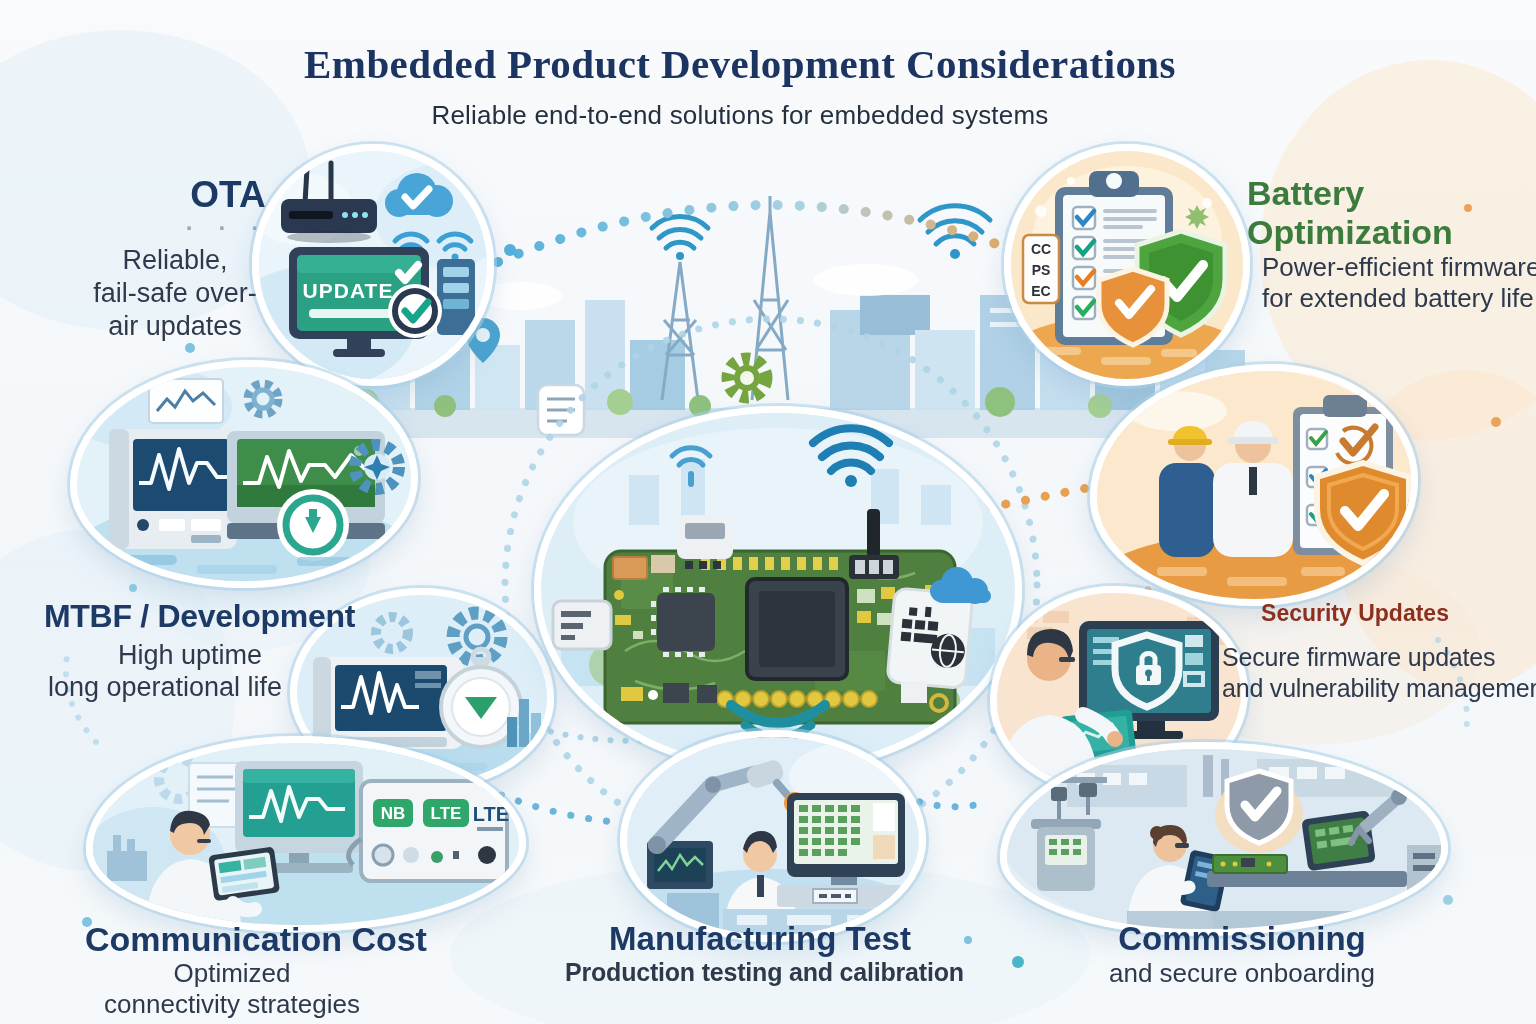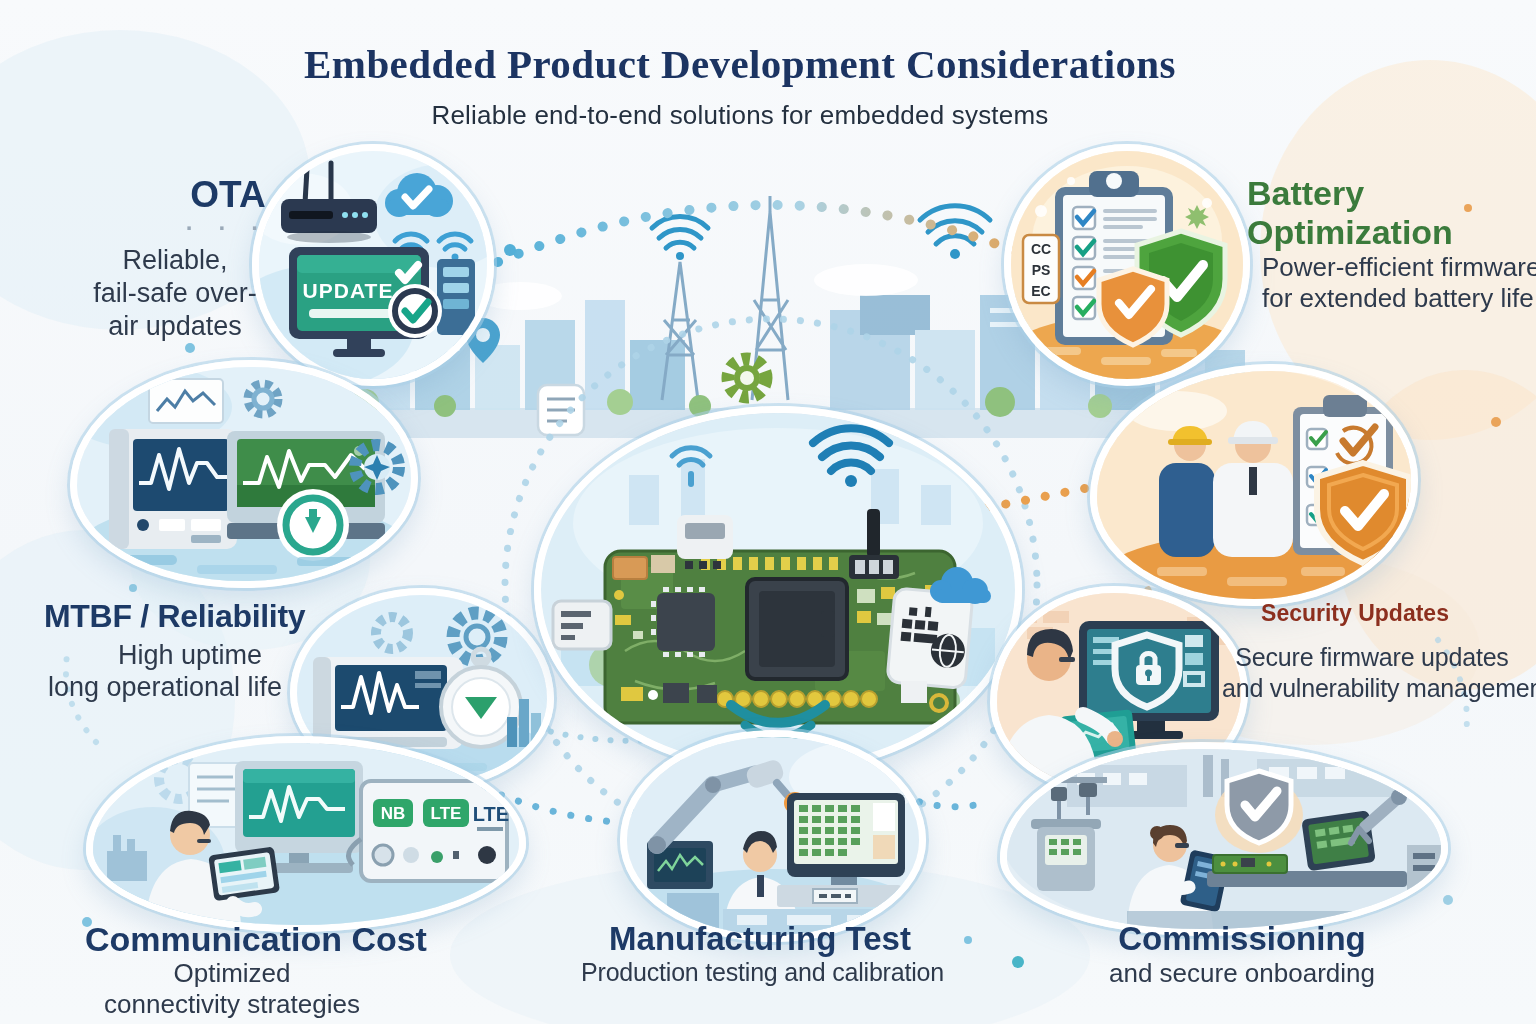--- a/index.html
+++ b/index.html
@@ -32,25 +32,25 @@
   #t-ota{left:118px;top:174px;width:220px;text-align:center;font-size:37px;}
   #ota-dots{left:182px;top:214px;width:90px;text-align:center;font-size:24px;font-weight:bold;
     color:#9aa9b8;letter-spacing:9px;}
   #d-ota{left:25px;top:244px;width:300px;text-align:center;font-size:27px;line-height:33px;}
   #t-batt{left:1247px;top:174px;font-size:34px;line-height:39px;color:#3b7b3c;font-weight:bold;}
   #d-batt{left:1262px;top:252px;font-size:26px;line-height:31px;}
   #t-mtbf{left:44px;top:598px;font-size:32px;letter-spacing:-.3px;}
   #d-mtbf1{left:60px;top:640px;width:260px;text-align:center;font-size:27px;}
   #d-mtbf2{left:35px;top:672px;width:260px;text-align:center;font-size:27px;}
   #t-sec{left:1230px;top:600px;width:250px;text-align:center;font-size:23px;font-weight:bold;color:#8c2f1e;}
-  #d-sec{left:1222px;top:642px;width:300px;text-align:center;font-size:25px;line-height:31px;letter-spacing:-.2px;}
+  #d-sec{left:1222px;top:642px;width:300px;text-align:left;font-size:25px;line-height:31px;letter-spacing:-.2px;}
   #t-comm{left:76px;top:920px;width:360px;text-align:center;font-size:34px;}
   #d-comm{left:62px;top:958px;width:340px;text-align:center;font-size:26px;line-height:31px;}
   #t-manu{left:590px;top:920px;width:340px;text-align:center;font-size:33px;}
-  #d-manu{left:565px;top:958px;width:395px;text-align:center;font-size:25px;letter-spacing:-.2px;}
+  #d-manu{left:565px;top:958px;width:395px;text-align:center;font-size:25px;letter-spacing:-.2px;font-weight:bold;}
   #t-commis{left:1072px;top:920px;width:340px;text-align:center;font-size:33px;}
   #d-commis{left:1062px;top:958px;width:360px;text-align:center;font-size:26px;line-height:31px;}
 </style>
 </head>
 <body>
 
 <div class="canvas">
 
   <svg class="bg" width="1536" height="1024" viewBox="0 0 1536 1024">
     <defs>
@@ -876,21 +876,21 @@
 
   <div class="lbl" id="t-batt">
     <div class="line">Battery</div>
     <div class="line">Optimization</div>
   </div>
   <div class="lbl desc" id="d-batt">
     <div class="line">Power-efficient firmware</div>
     <div class="line">for extended battery life</div>
   </div>
 
-  <div class="lbl sec-title" id="t-mtbf">MTBF / Reliability</div>
+  <div class="lbl sec-title" id="t-mtbf">MTBF / Development</div>
   <div class="lbl desc line" id="d-mtbf2">long operational life</div>
   <div class="lbl desc line" id="d-mtbf1">High uptime</div>
 
   <div class="lbl" id="t-sec">Security Updates</div>
   <div class="lbl desc" id="d-sec">
     <div class="line">Secure firmware updates</div>
     <div class="line">and vulnerability management</div>
   </div>
 
   <div class="lbl sec-title" id="t-comm">Communication Cost</div>

